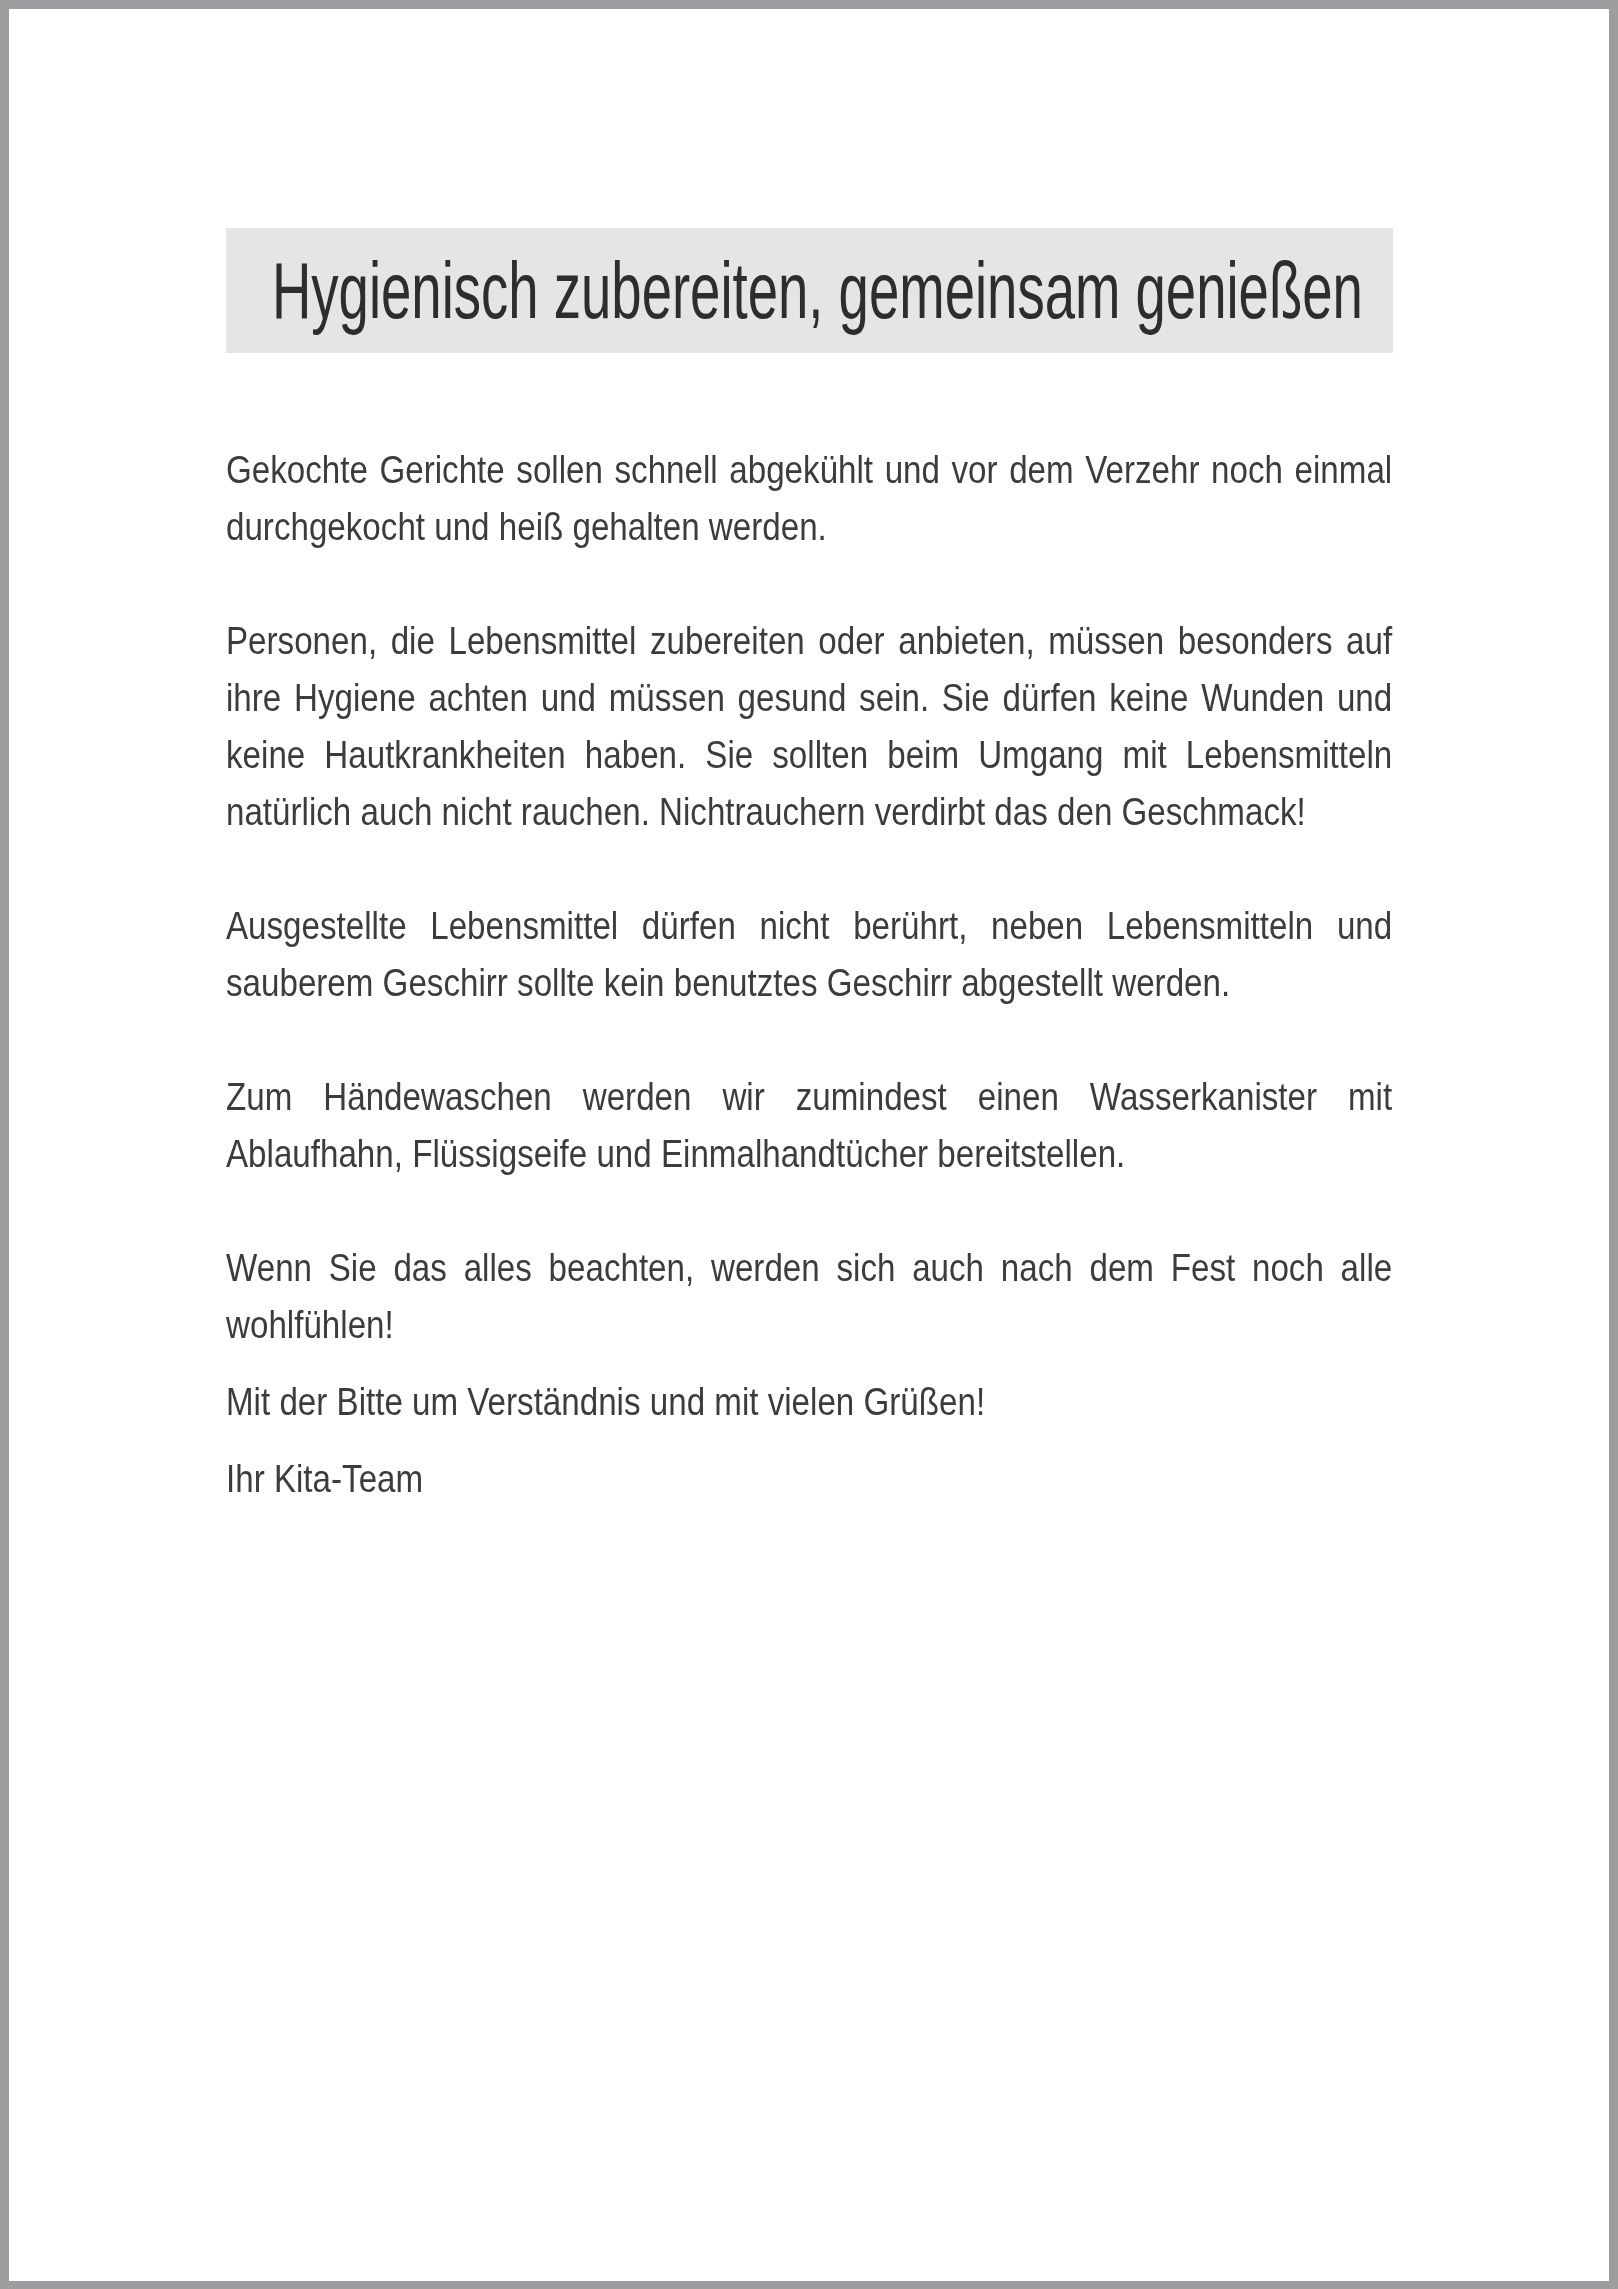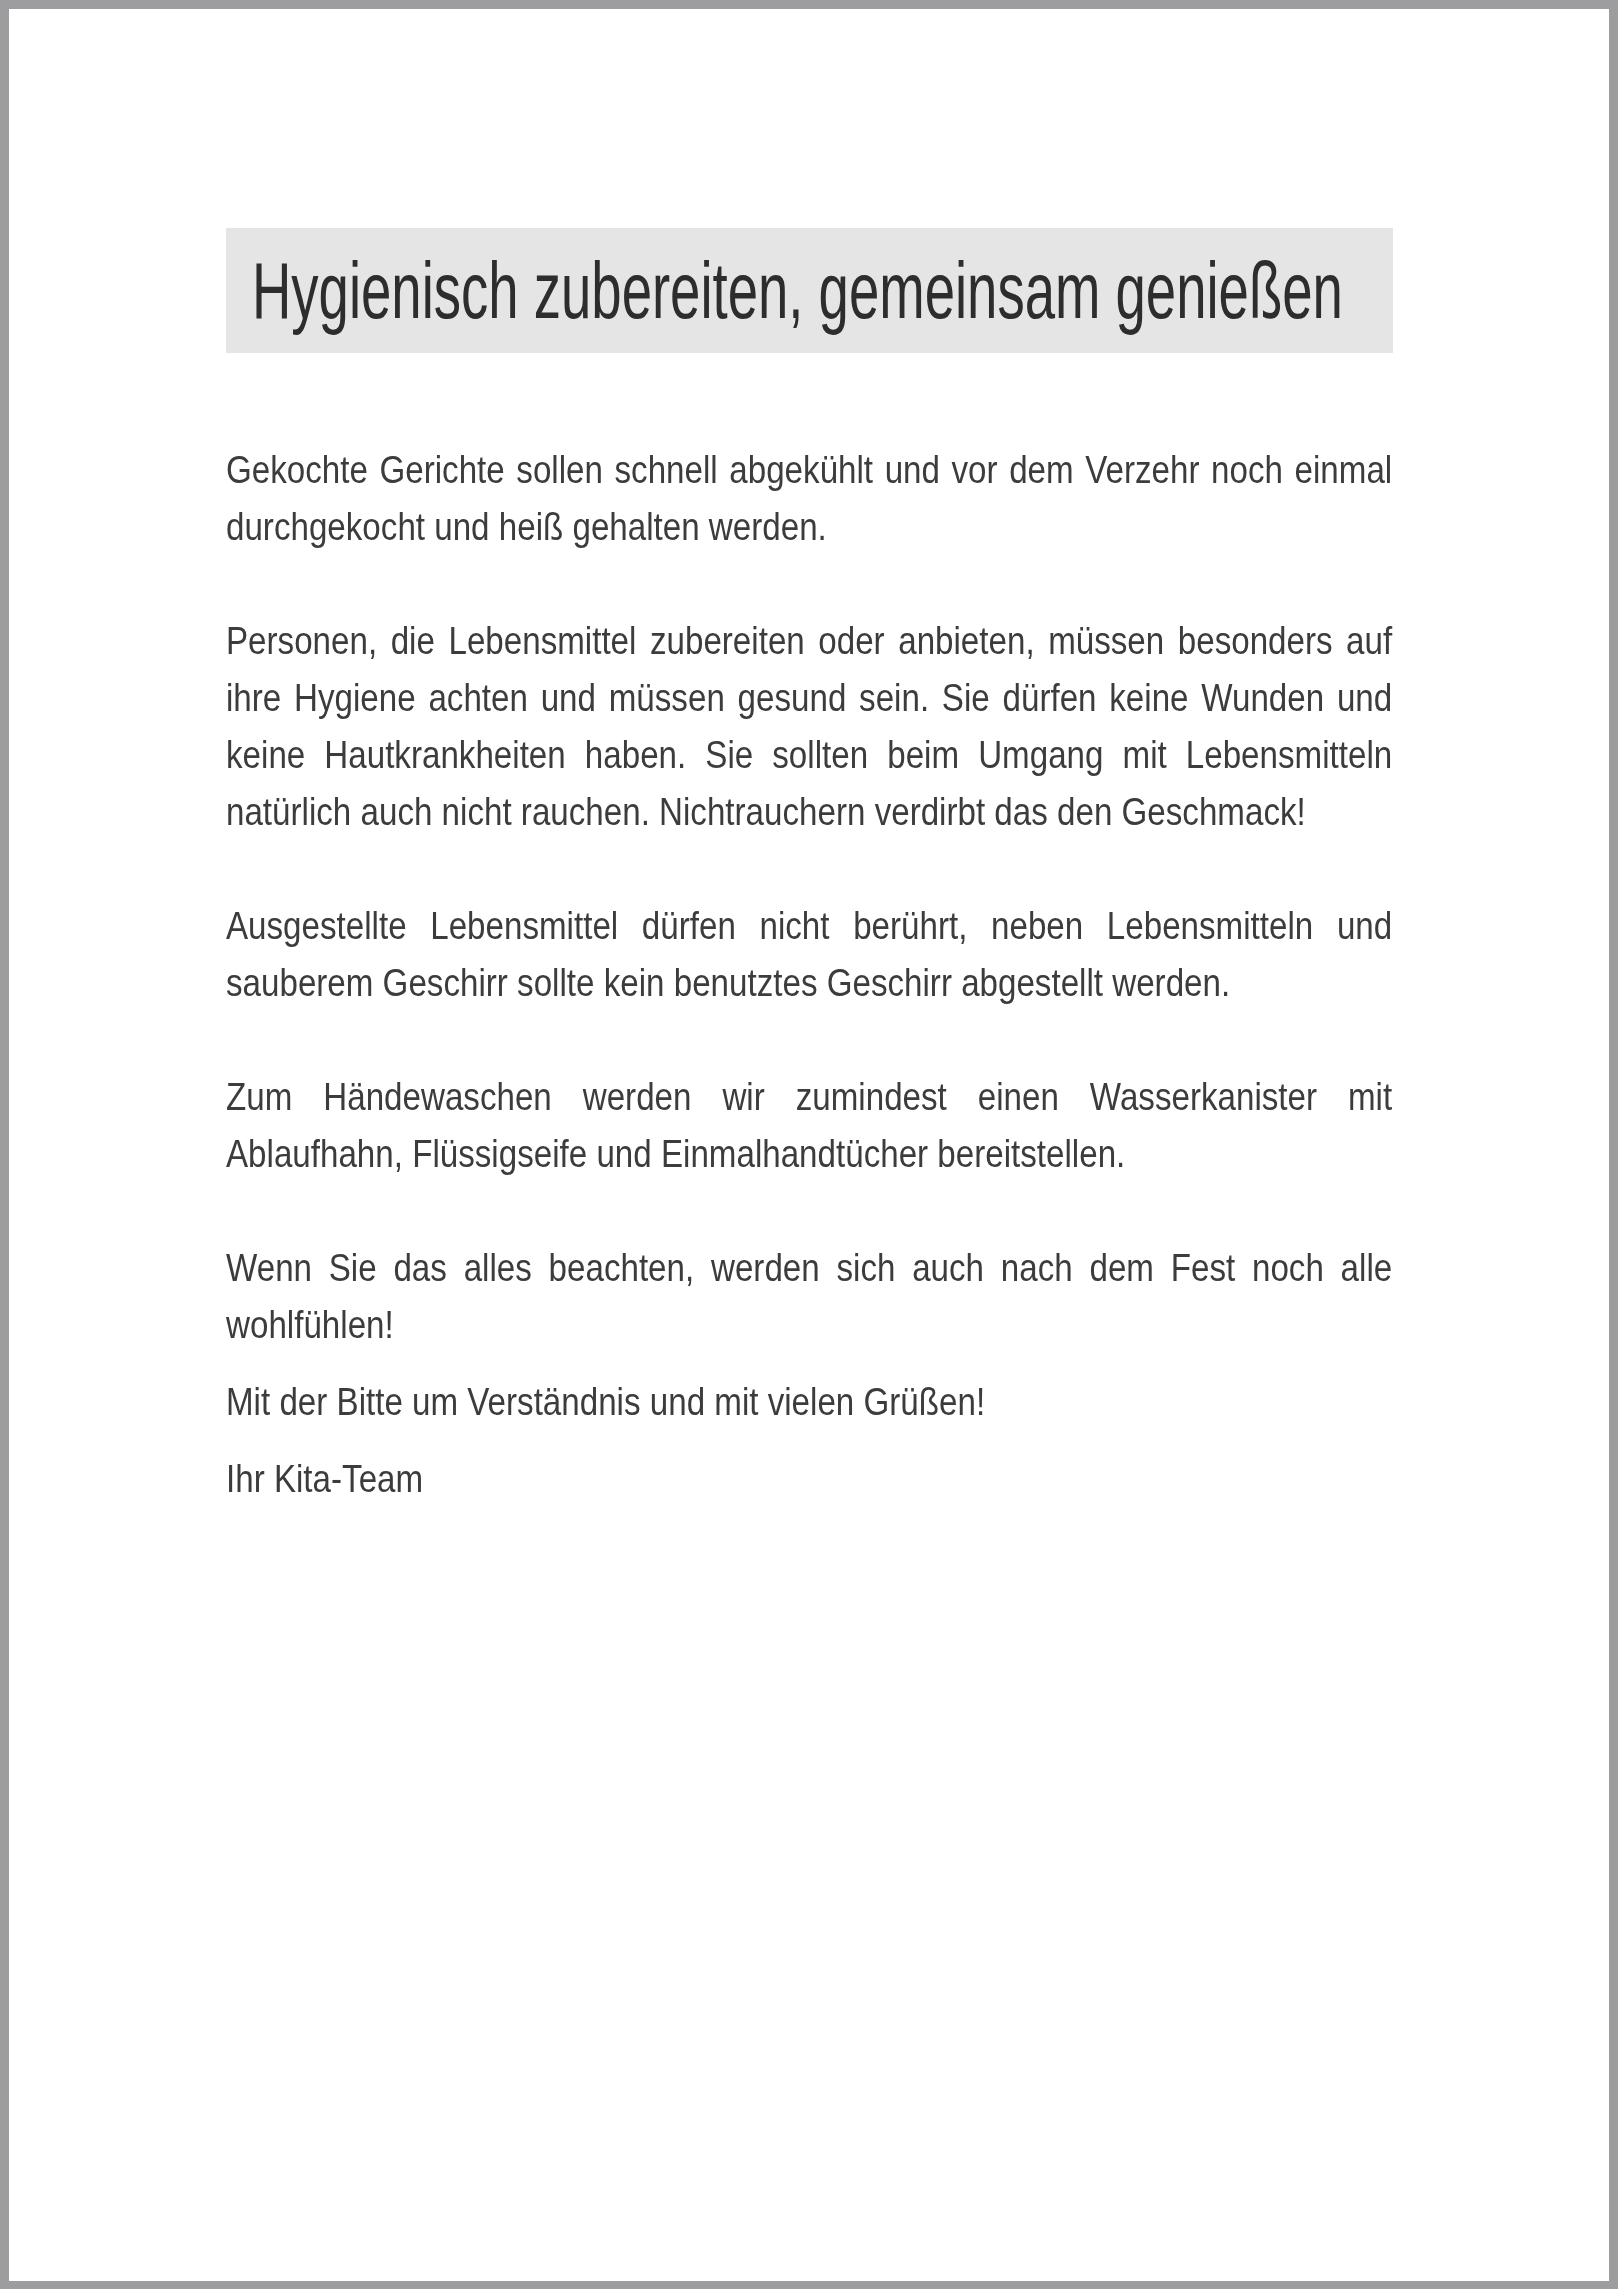--- a/index.html
+++ b/index.html
@@ -18,21 +18,21 @@
     font-family: "Liberation Sans", sans-serif;
   }
   .title-box {
     box-sizing: border-box;
     margin: 219px 0 0 217px;
     width: 1167px;
     height: 125px;
     background: #e5e5e6;
     display: flex;
     align-items: center;
-    padding-left: 26px;
+    padding-left: 46px;
     overflow: hidden;
   }
   .title-box .title-text {
     display: inline-block;
     white-space: nowrap;
     transform: scaleX(0.69);
     transform-origin: 0 50%;
     font-size: 79px;
     font-weight: 400;
     color: #2d2d2d;

